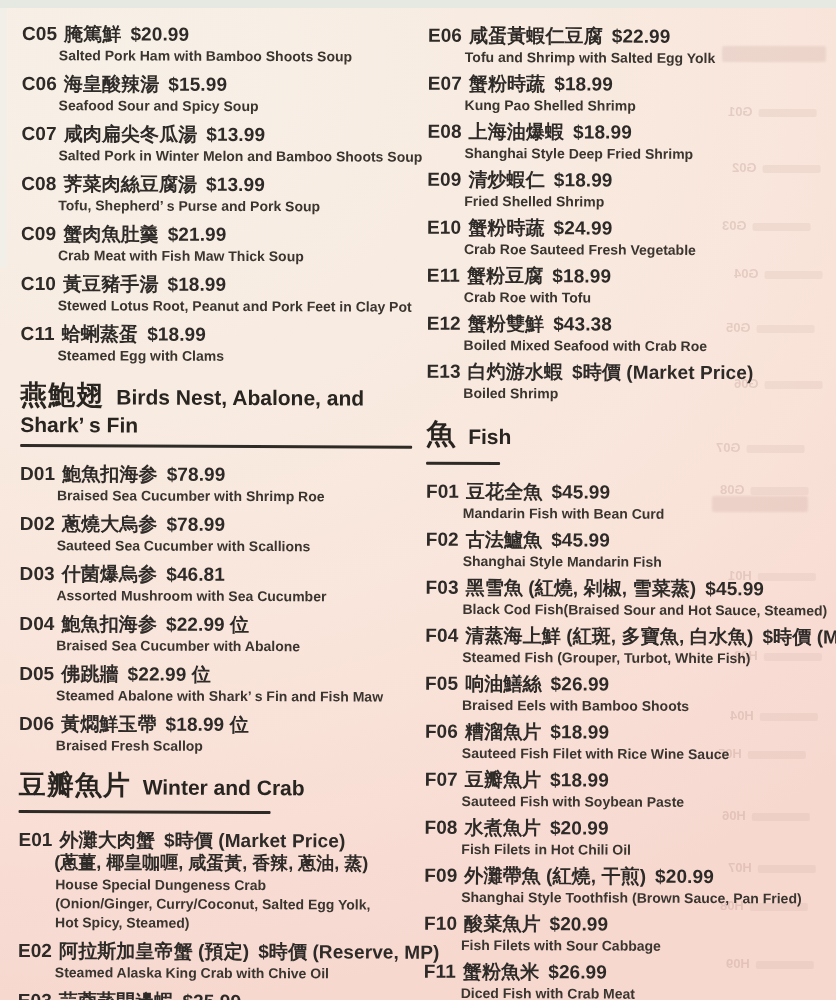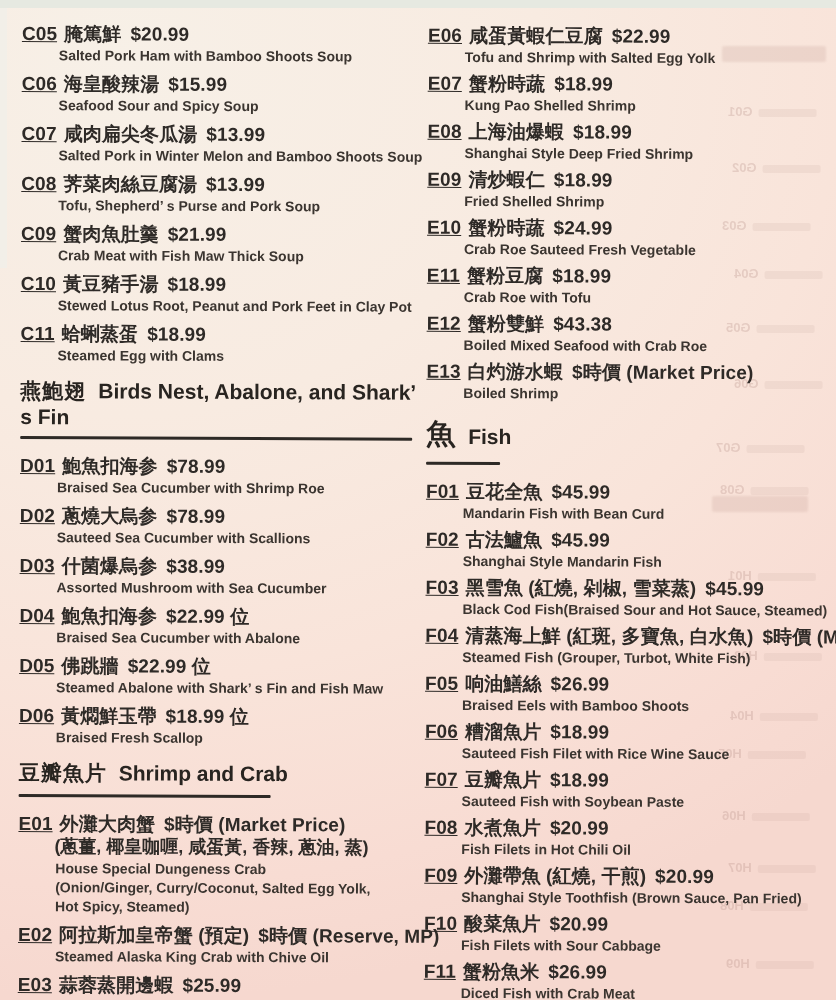--- a/index.html
+++ b/index.html
@@ -19,26 +19,26 @@
   }
   .content{
     position:absolute;top:14px;left:22px;width:812px;
     transform:rotate(0.25deg);transform-origin:top left;
     display:grid;grid-template-columns:398px 402px;column-gap:8px;
     color:#322d29;
   }
   .item{margin-bottom:8px;}
   .col-right .item{margin-bottom:6px;}
   .t{font-size:19px;font-weight:700;line-height:23px;white-space:nowrap;letter-spacing:.1px;color:#2e2a27;}
-  .t .code{margin-right:7px;text-decoration:underline;}
+  .t .code{margin-right:7px;}
   .t .price{margin-left:9px;text-align:right;}
   .zh2{font-size:18px;font-weight:700;line-height:23px;margin-left:36px;white-space:nowrap;color:#2e2a27;}
   .sub{font-size:14px;font-weight:600;line-height:17px;margin:2px 0 0 37px;white-space:nowrap;color:#3b3530;}
   .section{margin:13px 0 15px 0;}
-  .section .zh{font-size:21px;font-weight:800;letter-spacing:1px;color:#282420;}
+  .section .zh{font-size:27px;font-weight:800;letter-spacing:1px;color:#282420;}
   .section .en{font-size:21px;font-weight:700;margin-left:12px;color:#282420;}
   .section .rule{height:3px;background:#2e2a26;margin-top:7px;border-radius:1px;}
   .rule-full{width:392px;}
   .rule-mid{width:252px;}
   .rule-short{width:74px;}
   .sec-fish .zh{font-size:29px;}
   
   .ghosts{position:absolute;inset:0;pointer-events:none;}
   .ghost{
     position:absolute;transform:scaleX(-1);
@@ -136,21 +136,21 @@
   <div class="sub">Braised Sea Cucumber with Shrimp Roe</div>
           </div>
           <div class="item">
     <div class="t">
       <span class="code">D02</span><span class="zh">蔥燒大烏参</span><span class="price">$78.99</span>
     </div>
   <div class="sub">Sauteed Sea Cucumber with Scallions</div>
           </div>
           <div class="item">
     <div class="t">
-      <span class="code">D03</span><span class="zh">什菌爆烏参</span><span class="price">$38.99</span>
+      <span class="code">D03</span><span class="zh">什菌爆烏参</span><span class="price">$46.81</span>
     </div>
   <div class="sub">Assorted Mushroom with Sea Cucumber</div>
           </div>
           <div class="item">
     <div class="t">
       <span class="code">D04</span><span class="zh">鮑魚扣海参</span><span class="price">$22.99 位</span>
     </div>
   <div class="sub">Braised Sea Cucumber with Abalone</div>
           </div>
           <div class="item">
@@ -159,21 +159,21 @@
     </div>
   <div class="sub">Steamed Abalone with Shark’ s Fin and Fish Maw</div>
           </div>
           <div class="item">
     <div class="t">
       <span class="code">D06</span><span class="zh">黃燜鮮玉帶</span><span class="price">$18.99 位</span>
     </div>
   <div class="sub">Braised Fresh Scallop</div>
           </div>
           <div class="section">
-    <span class="zh">豆瓣魚片</span><span class="en">Shrimp and Crab</span>
+    <span class="zh">豆瓣魚片</span><span class="en">Winter and Crab</span>
     <div class="rule rule-mid"></div>
   </div>
           <div class="item">
     <div class="t">
       <span class="code">E01</span><span class="zh">外灘大肉蟹</span><span class="price">$時價 (Market Price)</span>
     </div>
   <div class="zh2">(蔥薑, 椰皇咖喱, 咸蛋黃, 香辣, 蔥油, 蒸)</div>
             <div class="sub">House Special Dungeness Crab</div>
             <div class="sub">(Onion/Ginger, Curry/Coconut, Salted Egg Yolk,</div>
             <div class="sub">Hot Spicy, Steamed)</div>

